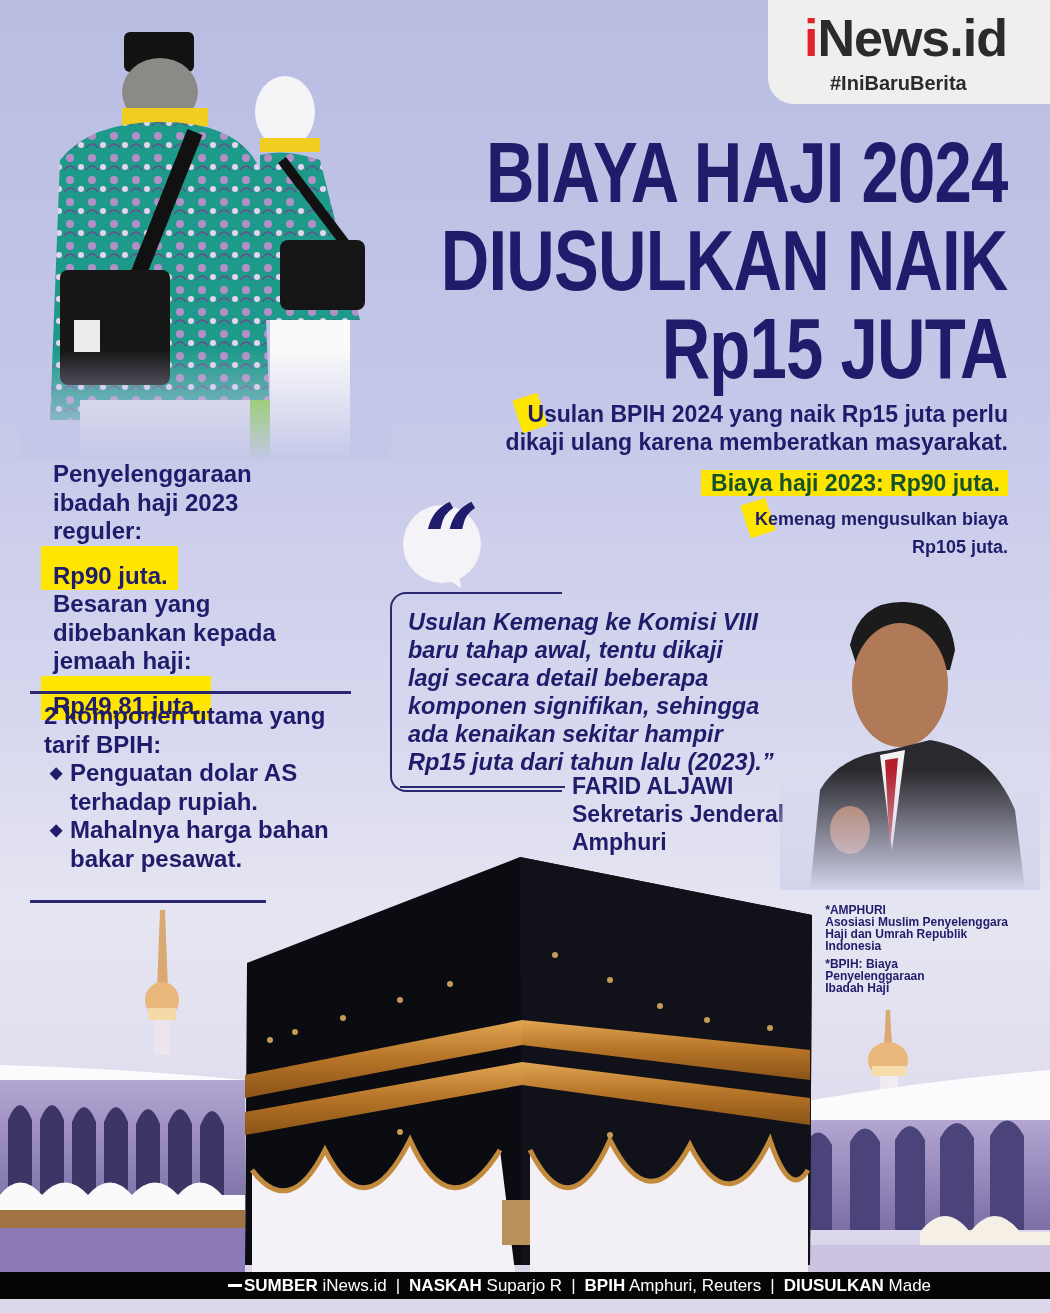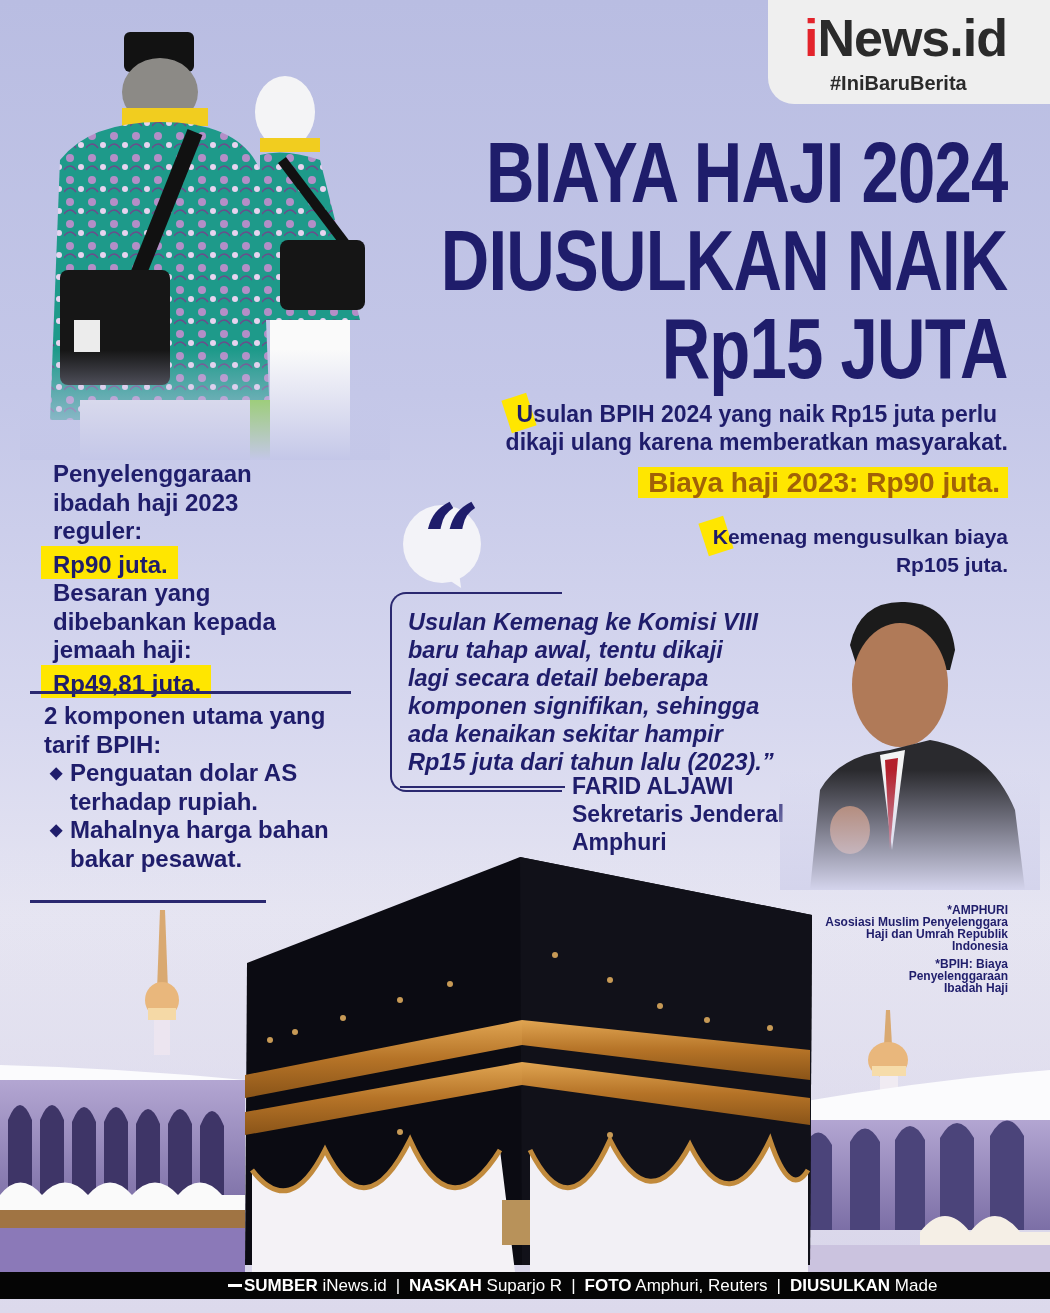--- a/index.html
+++ b/index.html
@@ -23,51 +23,51 @@
 
   
   .headline { position: absolute; right: 42px; top: 128px; text-align: right; }
   .headline div {
     font-family: "Liberation Sans", sans-serif; font-weight: 700; color: #1f1d6b;
     font-size: 86px; line-height: 88px; transform: scaleX(0.78); transform-origin: right center;
     letter-spacing: -1px; white-space: nowrap;
   }
 
   
-  .intro { position: absolute; right: 42px; top: 400px; text-align: center; font-size: 23px; font-weight: 700; line-height: 28px; color: #1f1d6b; }
+  .intro { position: absolute; right: 42px; top: 400px; text-align: right; font-size: 23px; font-weight: 700; line-height: 28px; color: #1f1d6b; }
   .dropcap { position: relative; display: inline-block; }
   .dropcap::before {
     content: ""; position: absolute; left: -10px; top: -4px; width: 26px; height: 34px;
     background: #ffe600; transform: rotate(-18deg); z-index: 0;
   }
   .dropcap span { position: relative; z-index: 1; }
   .hl { background: #ffe600; padding: 0 8px 0 10px; }
-  .fact-2023 { position: absolute; right: 42px; top: 468px; font-size: 28px; font-weight: 700; color: #a16207; line-height: 30px; }
-  .kemenag { position: absolute; right: 42px; top: 505px; text-align: right; font-size: 21px; font-weight: 700; line-height: 28px; color: #1f1d6b; margin-top: 18px; }
+  .fact-2023 { position: absolute; right: 42px; top: 468px; font-size: 23px; font-weight: 700; color: #14532d; line-height: 30px; }
+  .kemenag { position: absolute; right: 42px; top: 505px; text-align: right; font-size: 18px; font-weight: 700; line-height: 28px; color: #1f1d6b; }
 
   
   .left-facts { position: absolute; left: 53px; top: 460px; font-size: 24px; font-weight: 700; line-height: 28.5px; color: #1f1d6b; }
-  .left-facts .hlrow { display: inline-block; background: #ffe600; margin-left: -12px; padding: 5px 10px 0 12px; }
+  .left-facts .hlrow { display: inline-block; background: #ffe600; margin-left: -12px; padding: 16px 10px 0 12px; }
   .rule { position: absolute; height: 3px; background: #2a2870; }
   .drivers { position: absolute; left: 44px; top: 702px; font-size: 24px; font-weight: 700; line-height: 28.5px; color: #1f1d6b; }
   .drivers .bullet { display: flex; padding-left: 6px; }
   .drivers .bullet .dot { width: 20px; font-size: 16px; line-height: 28px; }
 
   
   .quote-bubble { position: absolute; left: 403px; top: 505px; width: 78px; height: 78px; border-radius: 50%; background: #f3f3f8; }
   .quote-tail { position: absolute; left: 440px; top: 565px; width: 0; height: 0; border-left: 16px solid transparent; border-right: 8px solid transparent; border-top: 26px solid #f3f3f8; transform: rotate(-25deg); }
   .quote-mark { position: absolute; left: 424px; top: 492px; font-family: "DejaVu Serif", serif; font-size: 96px; font-weight: 700; font-style: italic; color: #1f1d6b; line-height: 1; }
   .quote-frame { position: absolute; left: 390px; top: 592px; width: 170px; height: 196px; border: 2px solid #2a2870; border-right: none; border-radius: 16px 0 0 16px; }
   .quote-frame-bottom { position: absolute; left: 400px; top: 786px; width: 165px; height: 2px; background: #2a2870; }
   .quote-text { position: absolute; left: 408px; top: 600px; font-size: 23.5px; font-weight: 700; font-style: italic; line-height: 28px; color: #1f1d6b; white-space: nowrap; margin-top: 8px; }
   .speaker { position: absolute; left: 572px; top: 772px; font-size: 23px; font-weight: 700; line-height: 28px; color: #1f1d6b; }
 
   .portrait { position: absolute; left: 780px; top: 590px; width: 260px; height: 300px; }
 
-  .notes { position: absolute; right: 42px; top: 904px; text-align: right; font-size: 12px; font-weight: 700; line-height: 12px; color: #1f1d6b; }
+  .notes { position: absolute; right: 42px; top: 904px; font-size: 12px; font-weight: 700; line-height: 12px; color: #1f1d6b; }
   .notes .gap { height: 6px; }
 
   .scene { position: absolute; left: 0; top: 840px; width: 1050px; height: 432px; }
 
   .footer { position: absolute; left: 0; top: 1272px; width: 1050px; height: 27px; background: #050505; color: #fff; font-size: 17px; display: flex; align-items: center; }
   .footer .dash { width: 14px; height: 3px; background: #fff; margin-left: 228px; margin-right: 2px; }
   .footer .seg { white-space: nowrap; }
   .footer .seg b { font-weight: 700; }
   .footer .sep { margin: 0 9px; }
 </style>
@@ -304,18 +304,18 @@
     <div>Penyelenggaraan</div>
     <div>Ibadah Haji</div>
   </div>
 
   <div class="footer">
     <span class="dash"></span>
     <span class="seg"><b>SUMBER</b> <span>iNews.id</span></span>
     <span class="sep">|</span>
     <span class="seg"><b>NASKAH</b> <span>Suparjo R</span></span>
     <span class="sep">|</span>
-    <span class="seg"><b>FOTO</b> <span>Amphuri, Reuters</span></span>
+    <span class="seg"><b>BPIH</b> <span>Amphuri, Reuters</span></span>
     <span class="sep">|</span>
     <span class="seg"><b>DIUSULKAN</b> <span>Made</span></span>
   </div>
 
 </div>
 
 </body></html>

